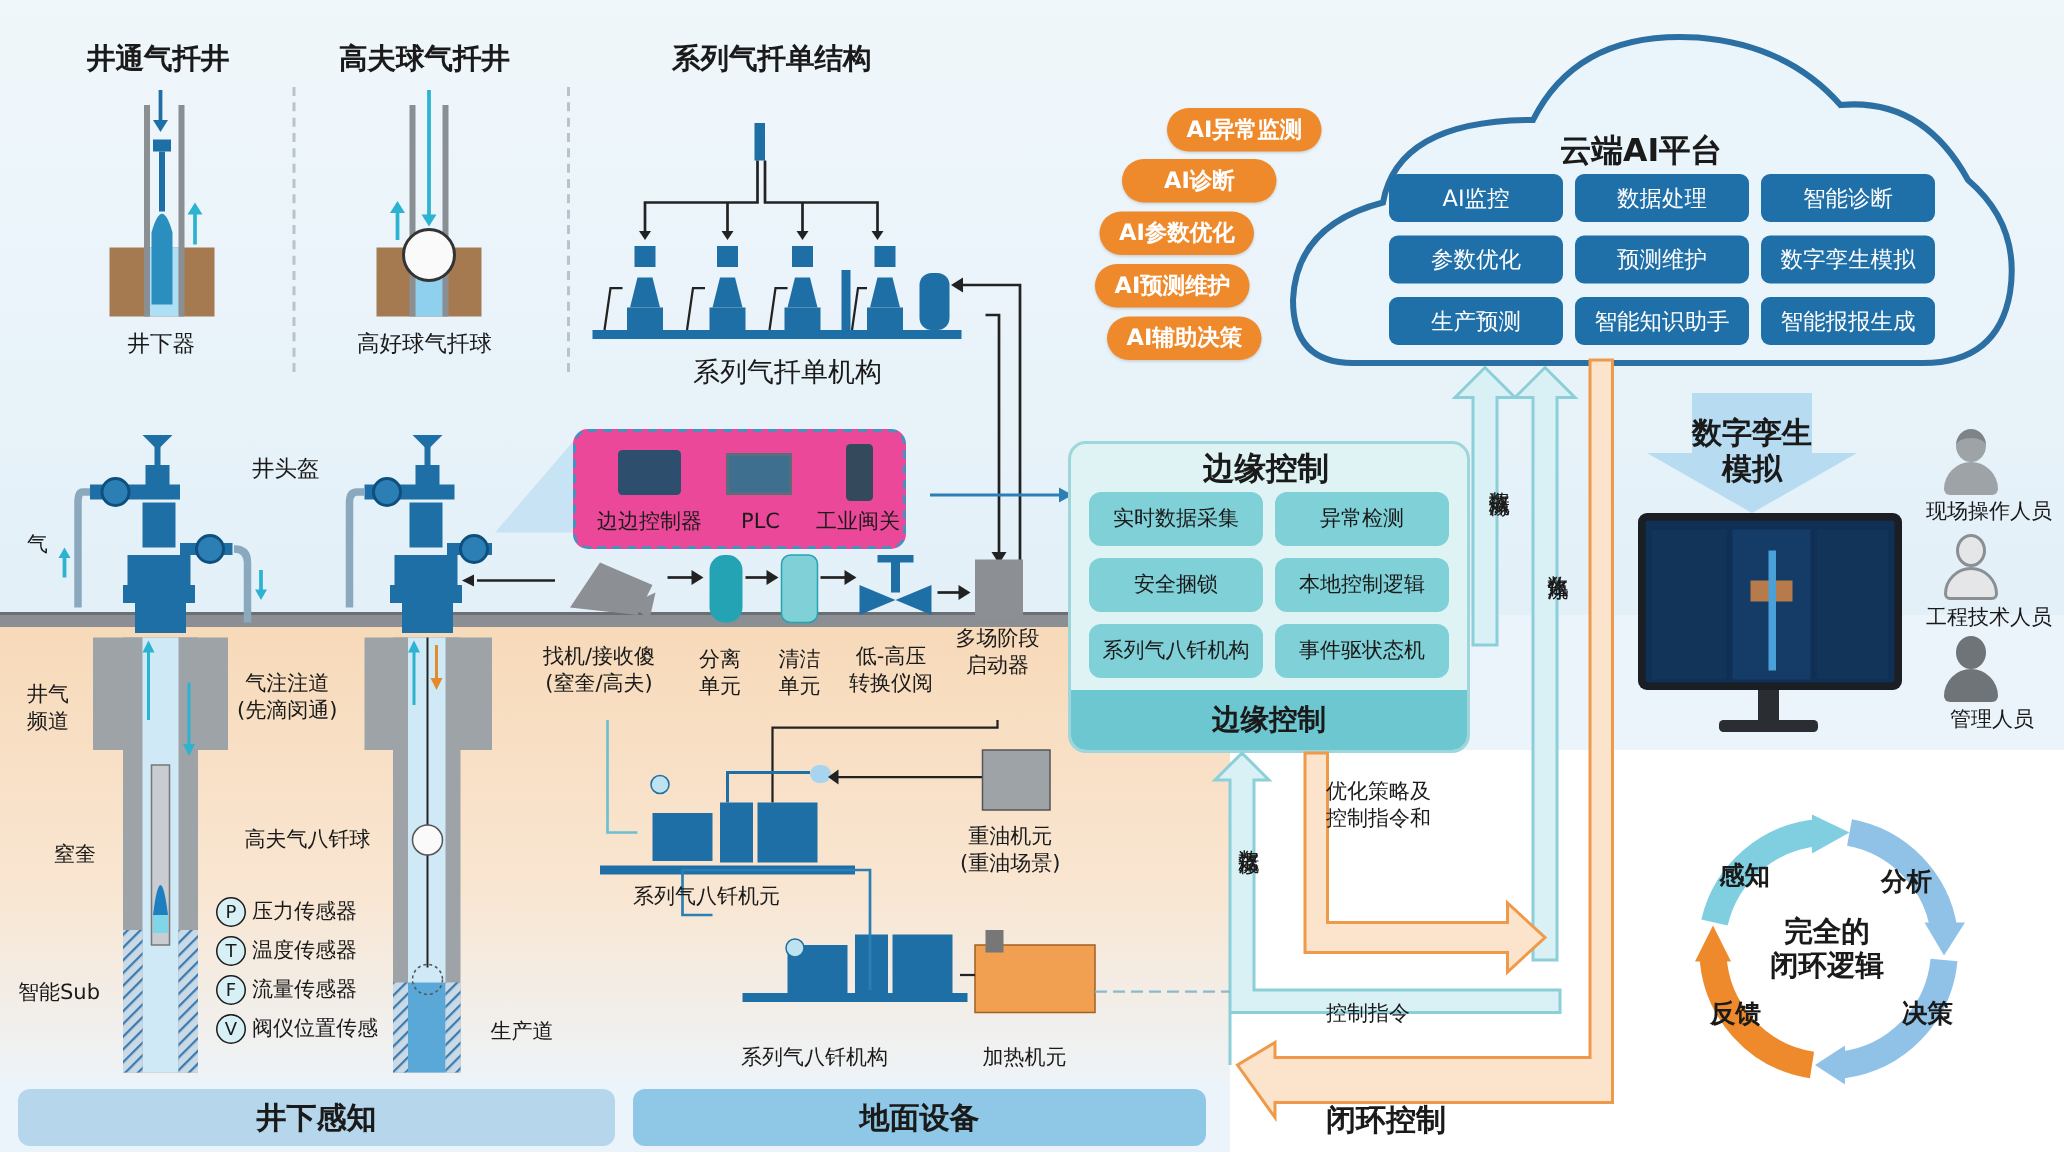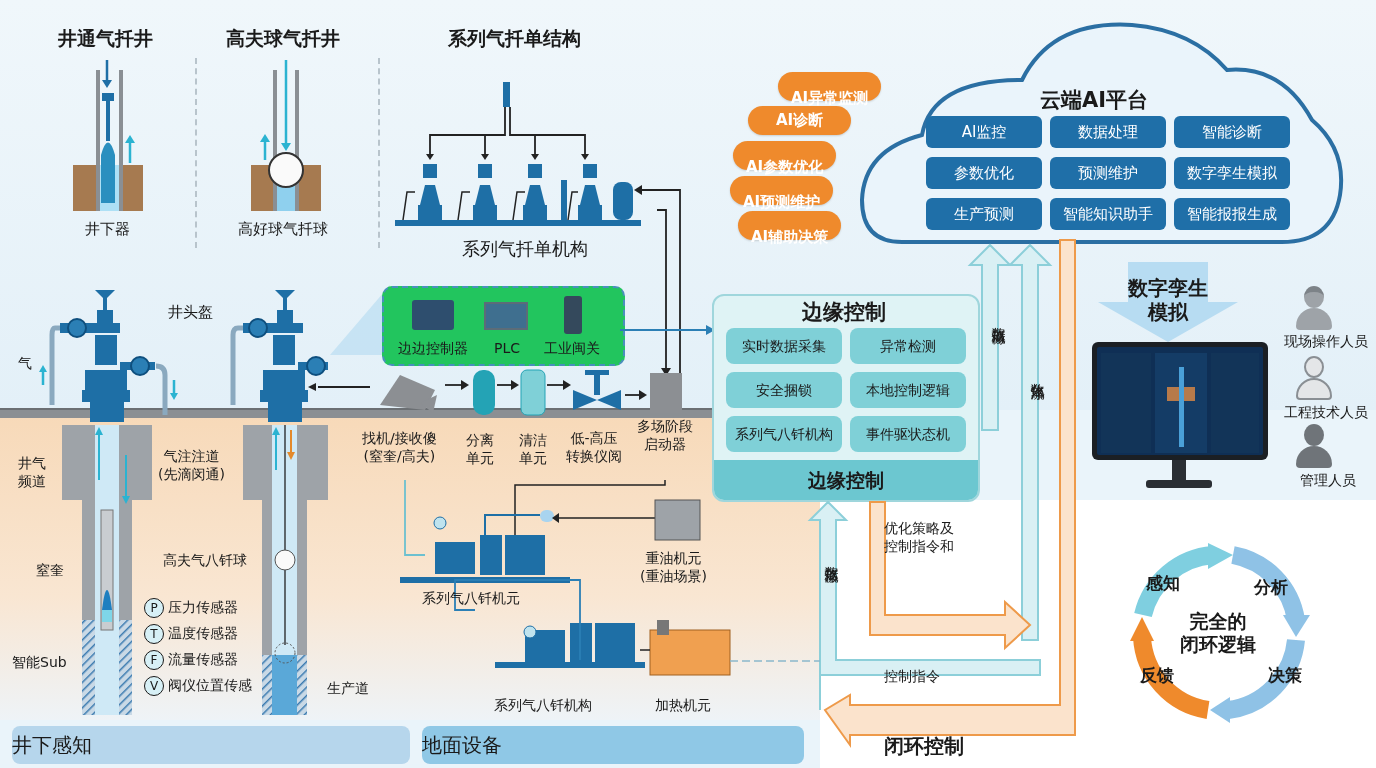--- a/index.html
+++ b/index.html
@@ -6,26 +6,26 @@
 body{width:1376px;height:768px;overflow:hidden;font-family:"DejaVu Sans","Liberation Sans",sans-serif;background:#eaf4fa;position:relative;color:#1a1a1a}
 .abs{position:absolute}
 .bg-top{left:0;top:0;width:1376px;height:410px;background:linear-gradient(180deg,#f0f7fb 0%,#e3f0f8 100%)}
 .bg-ground{left:0;top:410px;width:820px;height:310px;background:linear-gradient(180deg,#f7d9b8 0%,#f9e6d2 60%,#eef3f7 100%)}
 .ground-line{left:0;top:408px;width:712px;height:10px;background:#8b8f93;border-top:2px solid #6b6f73}
 .bg-right{left:820px;top:500px;width:556px;height:268px;background:#ffffff}
 .h-title{font-weight:bold;font-size:19px;white-space:nowrap}
 .lbl{font-size:14px;white-space:nowrap;line-height:1.25}
 .lbl-c{text-align:center}
 .dash-v{border-left:2px dashed #b8c4cc;width:0}
-.pill{background:#ef8a2c;color:#fff;font-weight:bold;font-size:15px;border-radius:16px;height:29px;line-height:29px;padding:12px 13px;white-space:nowrap;box-shadow:0 1px 2px rgba(0,0,0,.15)}
+.pill{background:#ef8a2c;color:#fff;font-weight:bold;font-size:15px;border-radius:16px;height:29px;line-height:29px;padding:0 13px;white-space:nowrap;box-shadow:0 1px 2px rgba(0,0,0,.15)}
 .cloud-tile{background:#1f6fa8;color:#fff;border-radius:6px;width:116px;height:32px;line-height:32px;text-align:center;font-size:15px;position:absolute}
 .edge-box{left:712px;top:294px;width:268px;height:208px;background:#dff3f5;border:2px solid #9fd6dc;border-radius:12px}
 .edge-tile{position:absolute;width:116px;height:36px;line-height:36px;text-align:center;background:#7fd0d7;border-radius:8px;font-size:14px}
 .edge-foot{position:absolute;left:0;bottom:0;width:264px;height:40px;background:#6cc7d0;border-radius:0 0 10px 10px;text-align:center;line-height:40px;font-size:19px;font-weight:bold}
-.footer{top:726px;height:38px;border-radius:8px;text-align:left;line-height:38px;font-size:20px;font-weight:normal}
+.footer{top:726px;height:38px;border-radius:8px;text-align:center;line-height:38px;font-size:20px;font-weight:bold}
 .vtext{writing-mode:vertical-rl;font-size:14px;letter-spacing:1px;white-space:nowrap}
 .sensor-c{display:inline-block;width:20px;height:20px;border-radius:50%;border:1.5px solid #1a1a1a;background:#d7f0f6;text-align:center;line-height:18px;font-size:12px;margin-right:4px}
 .person{position:absolute;width:40px;height:46px}
 .person .head{position:absolute;left:10px;top:0;width:20px;height:22px;border-radius:50%}
 .person .body{position:absolute;left:2px;top:22px;width:36px;height:22px;border-radius:18px 18px 4px 4px}
 svg{position:absolute;overflow:visible}
 </style>
 </head>
 <body>
 
@@ -214,21 +214,21 @@
 <div class="abs" style="left:144px;top:598px">
   <div class="lbl" style="height:26px"><span class="sensor-c">P</span><span>压力传感器</span></div>
   <div class="lbl" style="height:26px"><span class="sensor-c">T</span><span>温度传感器</span></div>
   <div class="lbl" style="height:26px"><span class="sensor-c">F</span><span>流量传感器</span></div>
   <div class="lbl" style="height:26px"><span class="sensor-c">V</span><span>阀仪位置传感</span></div>
 </div>
 
 <svg style="left:330px;top:285px" width="60" height="80">
   <polygon points="0,70 60,0 60,70" fill="#bfe0f2" opacity="0.8"></polygon>
 </svg>
-<div class="abs" style="left:382px;top:286px;width:243px;height:80px;border:2px dashed #4a8fbd;border-radius:10px;background:#22c55e">
+<div class="abs" style="left:382px;top:286px;width:222px;height:80px;border:2px dashed #4a8fbd;border-radius:10px;background:#ec4899">
   <div class="abs" style="left:28px;top:12px;width:42px;height:30px;background:#2e4e6e;border-radius:3px"></div>
   <div class="abs" style="left:100px;top:14px;width:44px;height:28px;background:#3f6f8f;border:2px solid #5c6c78"></div>
   <div class="abs" style="left:180px;top:8px;width:18px;height:38px;background:#34495c;border-radius:3px"></div>
   <div class="abs lbl" style="left:14px;top:52px">边边控制器</div>
   <div class="abs lbl" style="left:110px;top:52px">PLC</div>
   <div class="abs lbl" style="left:160px;top:52px">工业闽关</div>
 </div>
 <svg style="left:620px;top:320px" width="95" height="20">
   <line x1="0" y1="10" x2="88" y2="10" stroke="#2b7fb5" stroke-width="2"></line>
   <polygon points="86,5 86,15 95,10" fill="#2b7fb5"></polygon>

